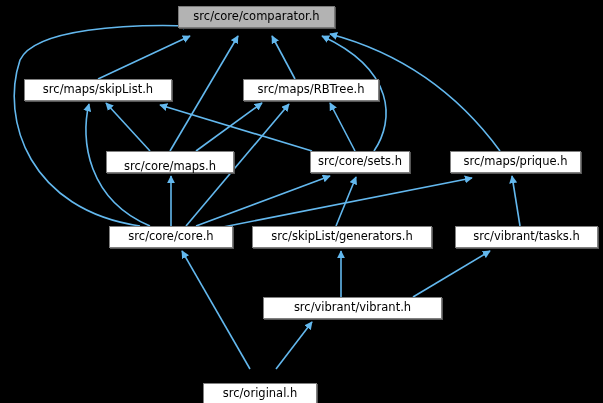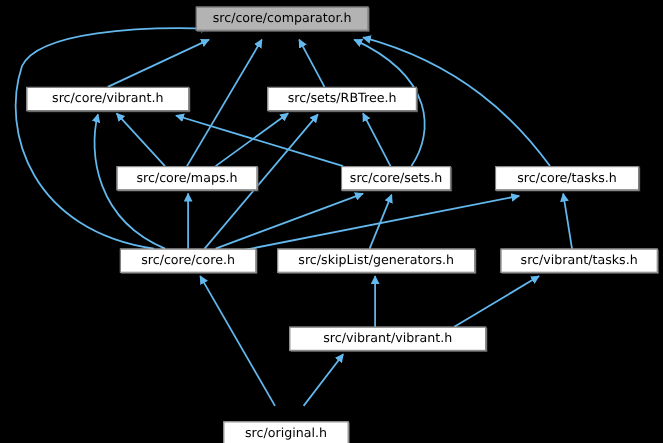--- a/index.html
+++ b/index.html
@@ -45,33 +45,33 @@
         <path d="M 413,297 L 490,251" marker-end="url(#arrow)"></path>
         <path d="M 250,369 L 182,251" marker-end="url(#arrow)"></path>
         <path d="M 276,369 L 312,322" marker-end="url(#arrow)"></path>
       </g>
   </svg>
   <div id="node-layer">
       <div class="node root" style="left: 178px; top: 6px; width: 157px; height: 22px; background: rgb(179, 179, 179);">
         <span>src/core/comparator.h</span>
       </div>
       <div class="node" style="left: 24px; top: 79px; width: 148px; height: 22px;">
-        <span>src/core/vibrant.h</span>
+        <span>src/maps/skipList.h</span>
       </div>
       <div class="node" style="left: 243px; top: 79px; width: 136px; height: 22px;">
-        <span>src/sets/RBTree.h</span>
+        <span>src/maps/RBTree.h</span>
       </div>
-      <div class="node" style="left: 106px; top: 151px; width: 128px; height: 22px;">
+      <div class="node" style="left: 106px; top: 151px; width: 128px; height: 22px; align-items: flex-end;">
         <span>src/core/maps.h</span>
       </div>
       <div class="node" style="left: 310px; top: 151px; width: 100px; height: 22px;">
         <span>src/core/sets.h</span>
       </div>
       <div class="node" style="left: 450px; top: 151px; width: 131px; height: 22px;">
-        <span>src/core/tasks.h</span>
+        <span>src/maps/prique.h</span>
       </div>
       <div class="node" style="left: 109px; top: 226px; width: 124px; height: 22px; justify-content: center;">
         <span>src/core/core.h</span>
       </div>
       <div class="node" style="left: 252px; top: 226px; width: 180px; height: 22px;">
         <span>src/skipList/generators.h</span>
       </div>
       <div class="node" style="left: 455px; top: 226px; width: 143px; height: 22px;">
         <span>src/vibrant/tasks.h</span>
       </div>

